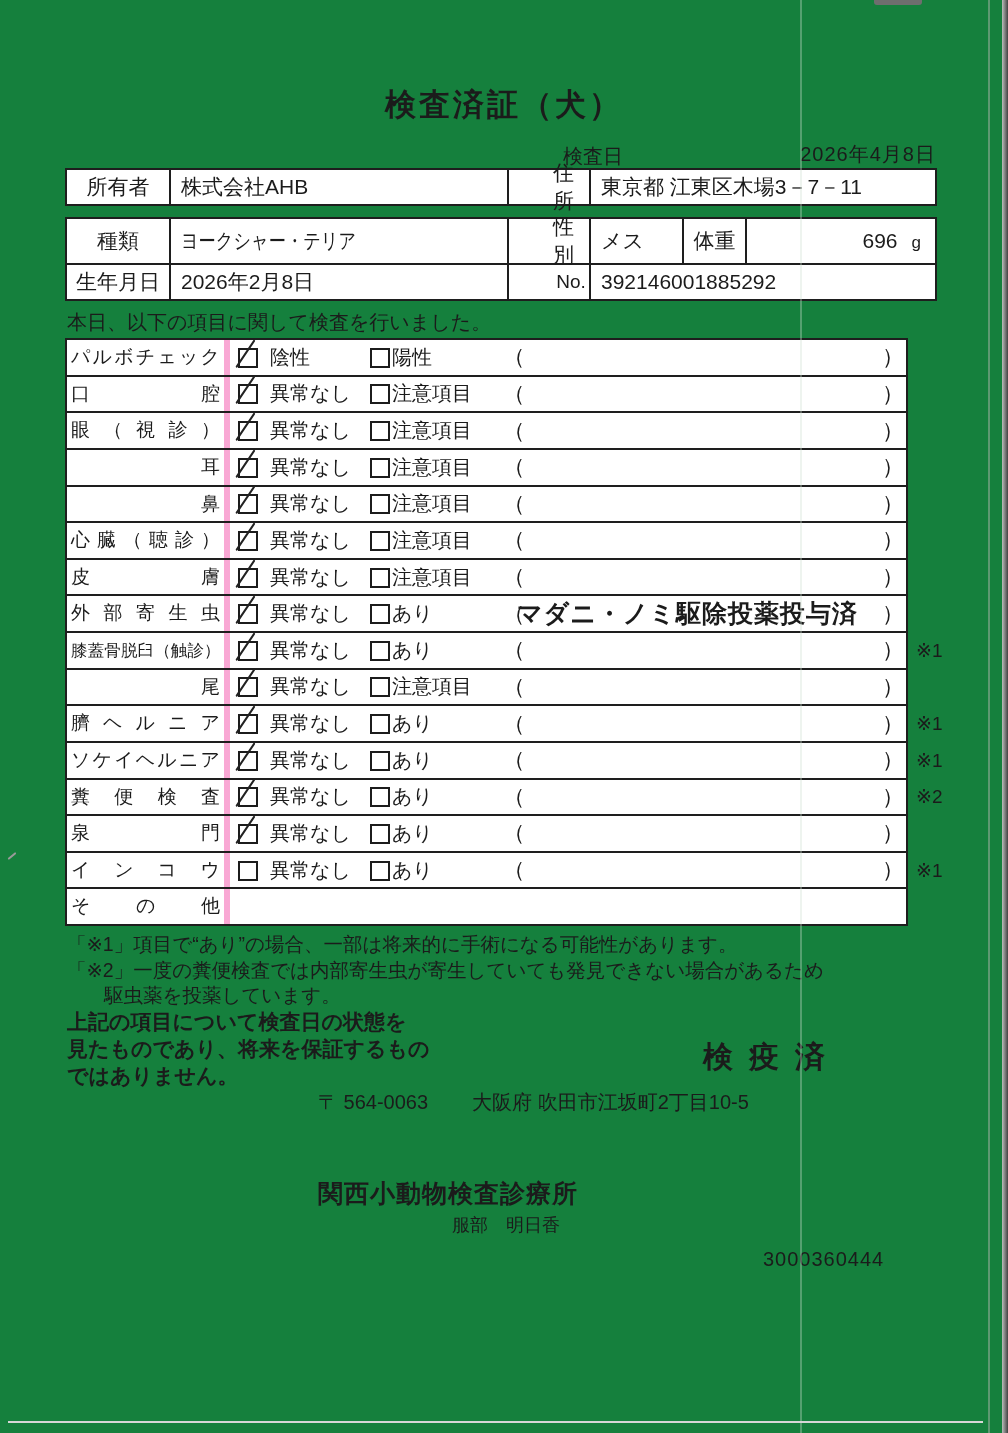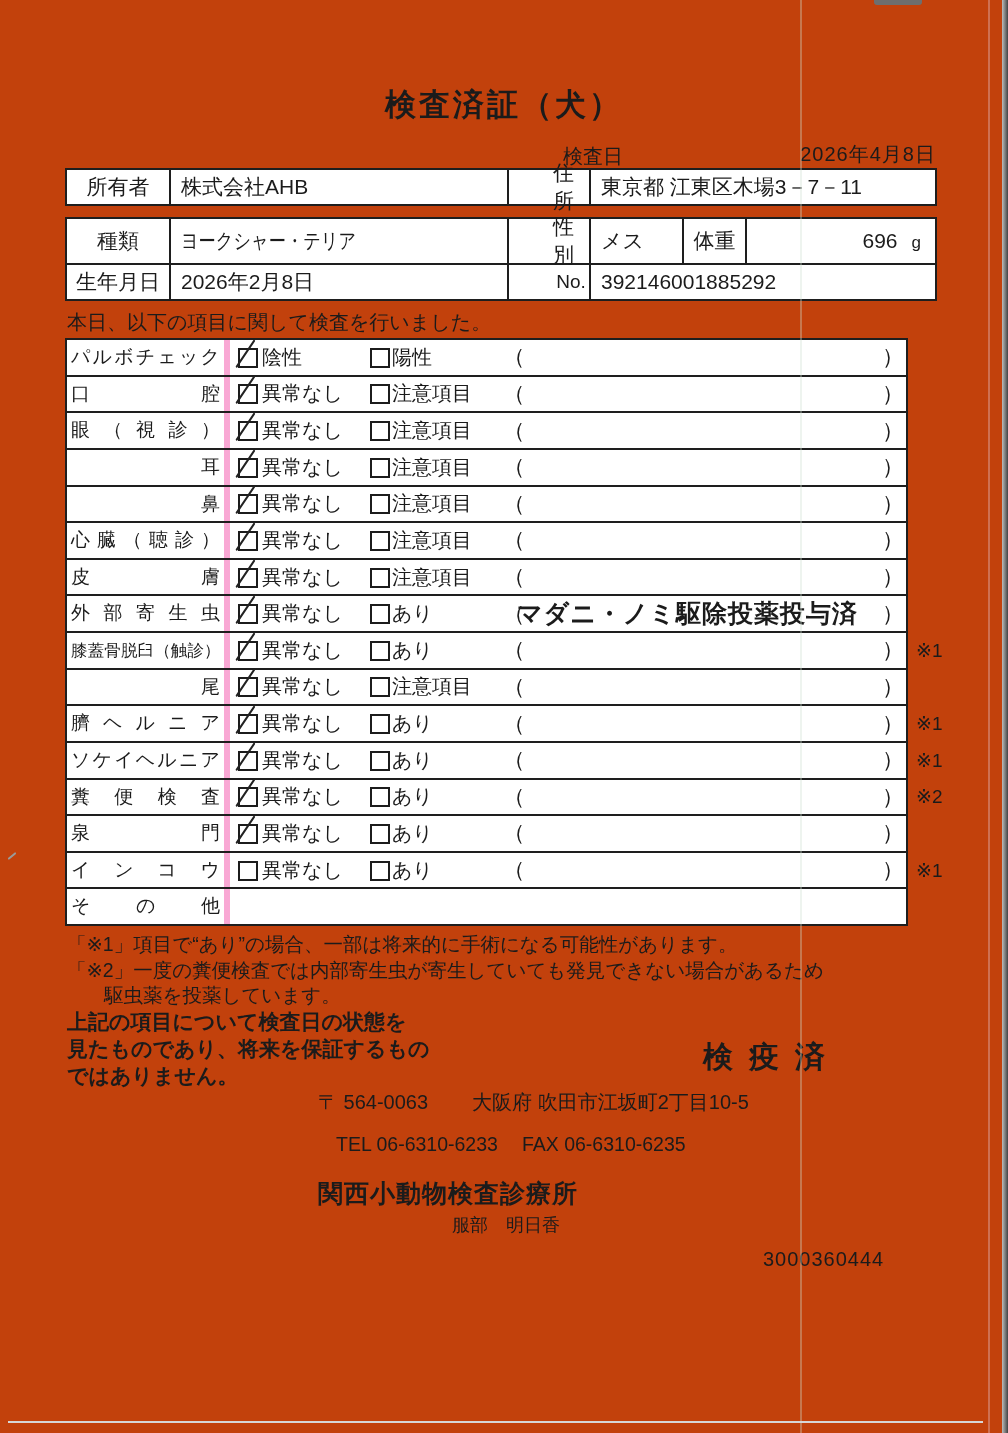--- a/index.html
+++ b/index.html
@@ -1,20 +1,20 @@
 <!DOCTYPE html>
 <html><head>
 <meta charset="utf-8">
 <style>
   html,body{margin:0;padding:0;background:#e9e9e9;}
   .page{
     position:relative;
     width:1008px;height:1433px;
     margin:0 auto;
-    background:#c2410c;
+    background:#15803d;
     font-family:"Liberation Sans","DejaVu Sans",sans-serif;
     color:#1b1b1b;
     overflow:hidden;
   }
   
   .title{
     position:absolute;left:0;top:84px;width:100%;
     text-align:center;font-size:31px;font-weight:600;letter-spacing:3px;
   }
   .examdate-label{position:absolute;left:563px;top:143px;font-size:20px;font-weight:500;}
@@ -58,21 +58,21 @@
   .cl-content{flex:1;position:relative;display:flex;align-items:center;}
   .cb{
     position:relative;width:16px;height:16px;border:2px solid #1c1c1c;
     box-sizing:content-box;margin-left:8px;flex:0 0 auto;margin-top:1px;
   }
   .cb.checked::after{
     content:"";position:absolute;left:-3px;bottom:-2px;width:33px;height:2px;
     background:#222;transform:rotate(-56deg);transform-origin:left bottom;border-radius:2px;
   }
   .cb2{position:absolute;left:140px;margin-left:0;}
-  .opt1{margin-left:4px;font-size:20px;font-weight:500;}
+  .opt1{margin-left:12px;font-size:20px;font-weight:500;}
   .opt2{position:absolute;left:162px;font-size:20px;font-weight:500;}
   .po{position:absolute;left:273px;font-size:22px;font-weight:400;}
   .ptext{position:absolute;left:287px;font-size:25px;font-weight:700;letter-spacing:1px;white-space:nowrap;}
   .pc{position:absolute;left:652px;font-size:22px;font-weight:400;}
   .note{position:absolute;left:calc(100% + 10px);width:44px;font-size:19px;font-weight:500;}
 
   
   .fn{position:absolute;font-size:19.5px;font-weight:500;white-space:nowrap;}
   .fn1{left:67px;top:931px;}
   .fn2{left:67px;top:957px;}
@@ -366,24 +366,20 @@
     <div>見たものであり、将来を保証するもの</div>
     <div>ではありません。</div>
   </div>
 
   <div class="quarantine">検疫済</div>
 
   <div class="addr">
     <span>〒 564-0063</span>
     <span>大阪府 吹田市江坂町2丁目10-5</span>
   </div>
-  <div class="telfax">
-    <span>TEL 06-6310-6233</span>
-    <span>FAX 06-6310-6235</span>
-  </div>
   <div class="clinic">関西小動物検査診療所</div>
   <div class="vet">服部　明日香</div>
   <div class="serial">3000360444</div>
 
   <div class="smudge-top"></div>
   <div class="edge-faint ef2"></div>
   <div class="edge-faint ef1"></div>
   <div class="edge-right"></div>
   <div class="bottom-line"></div>
   <div class="speck"></div>

